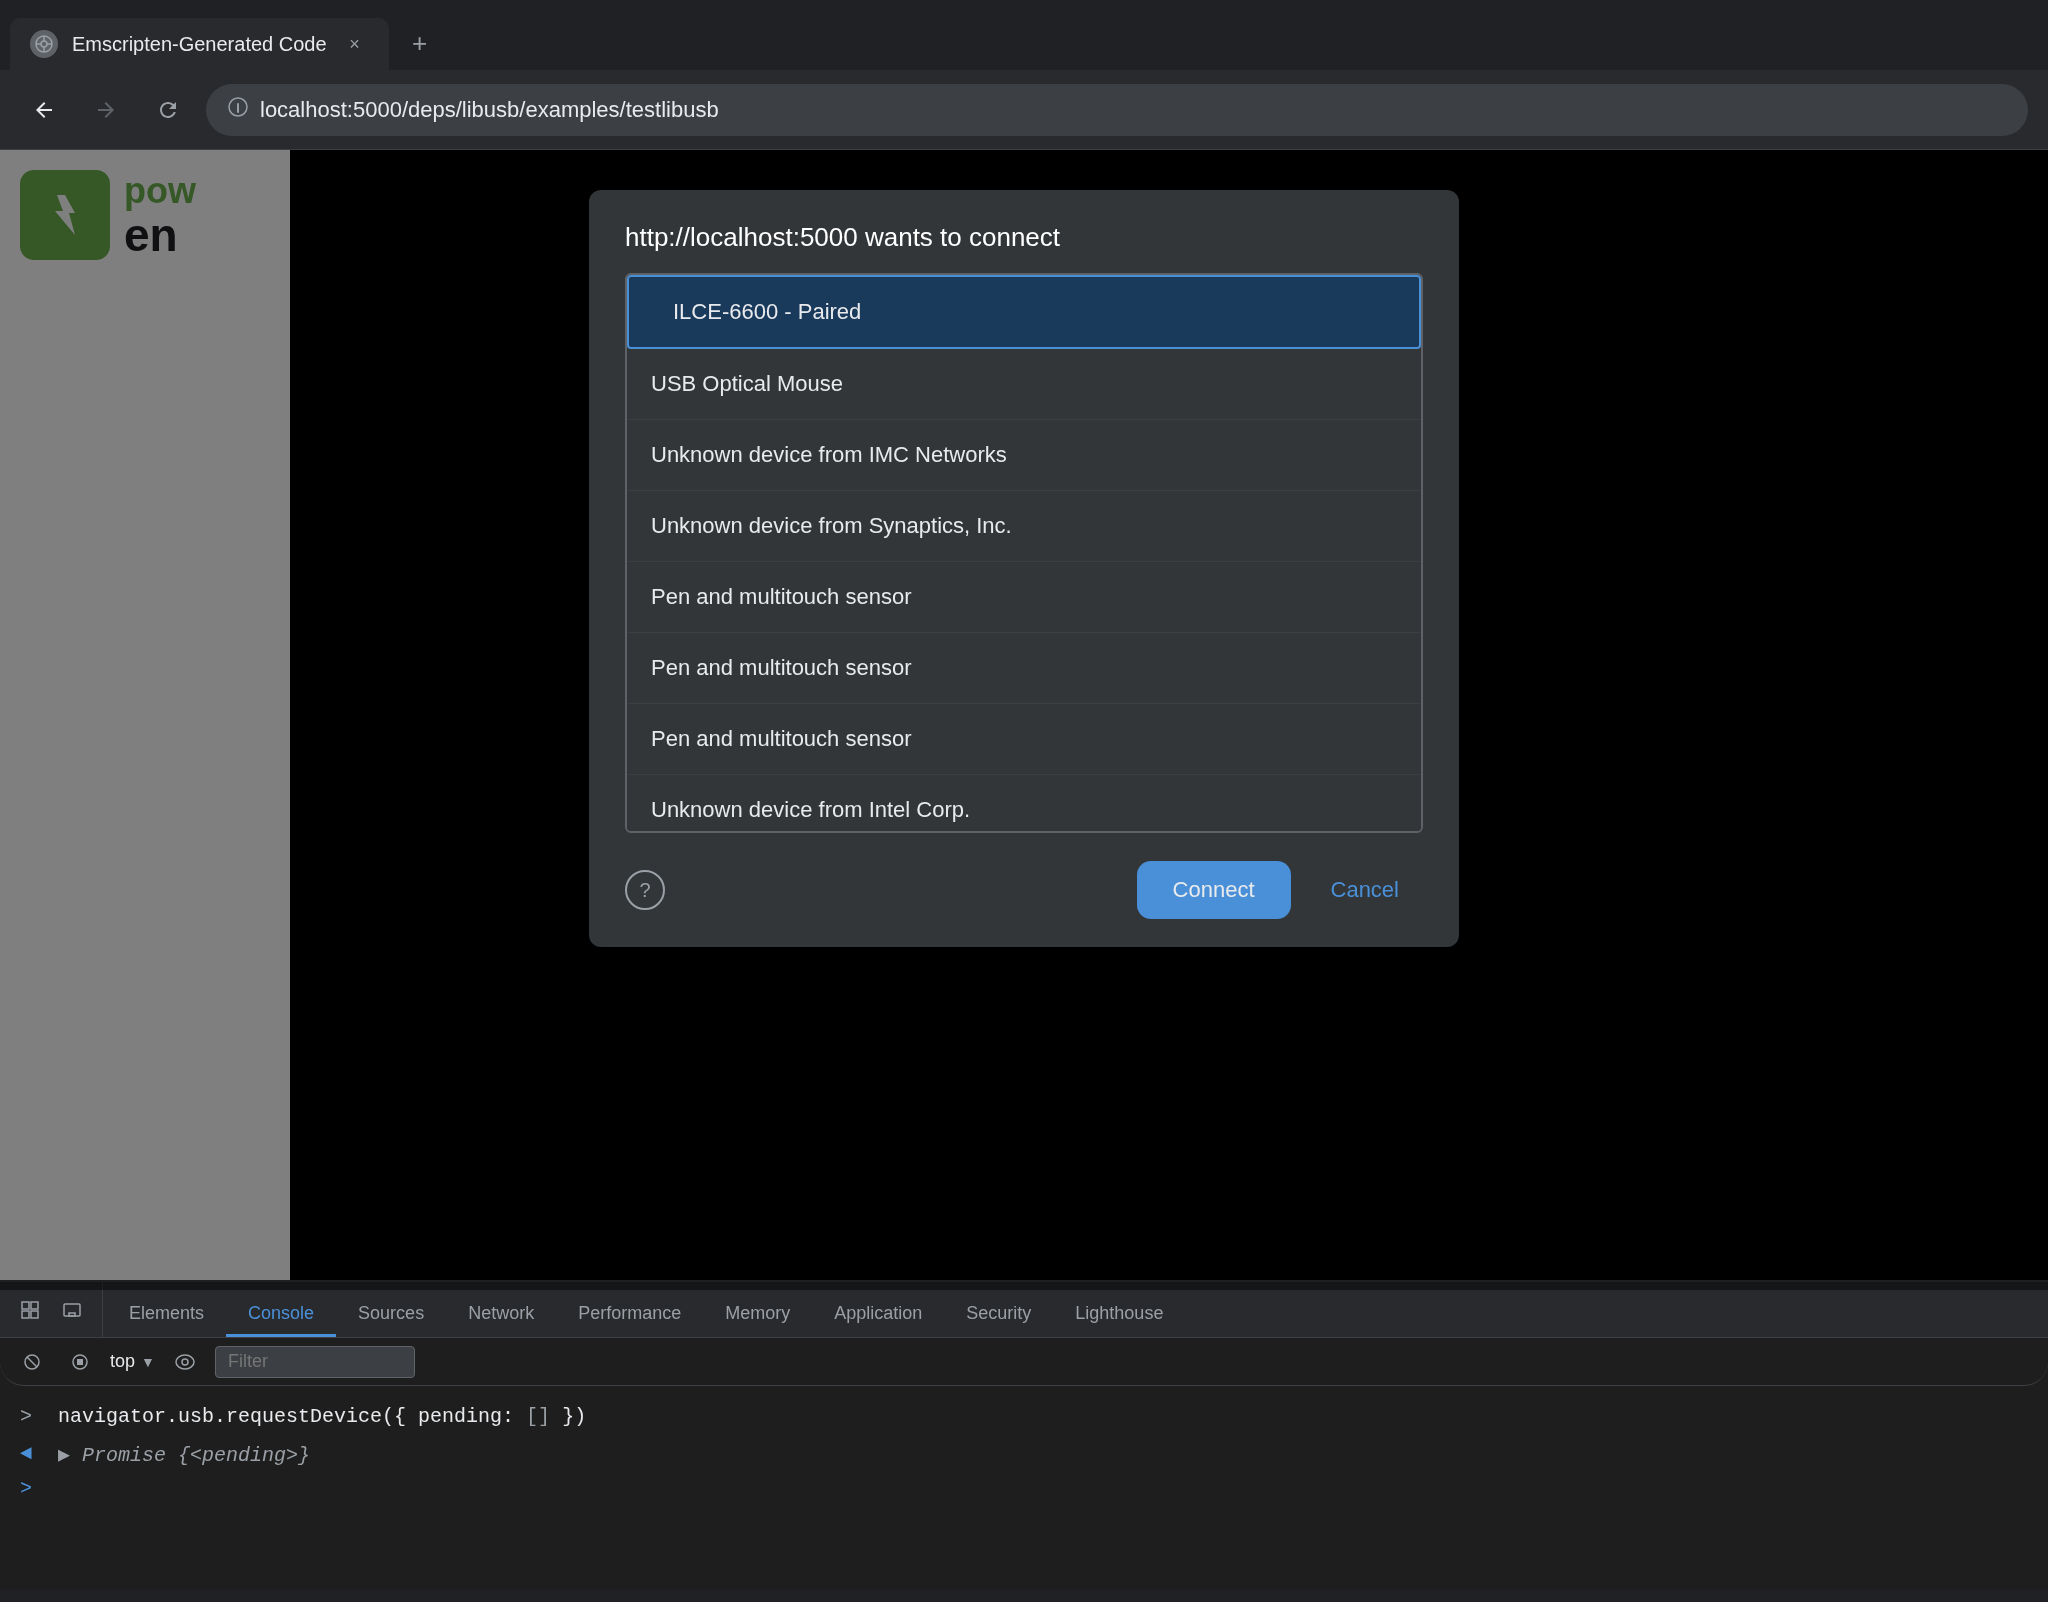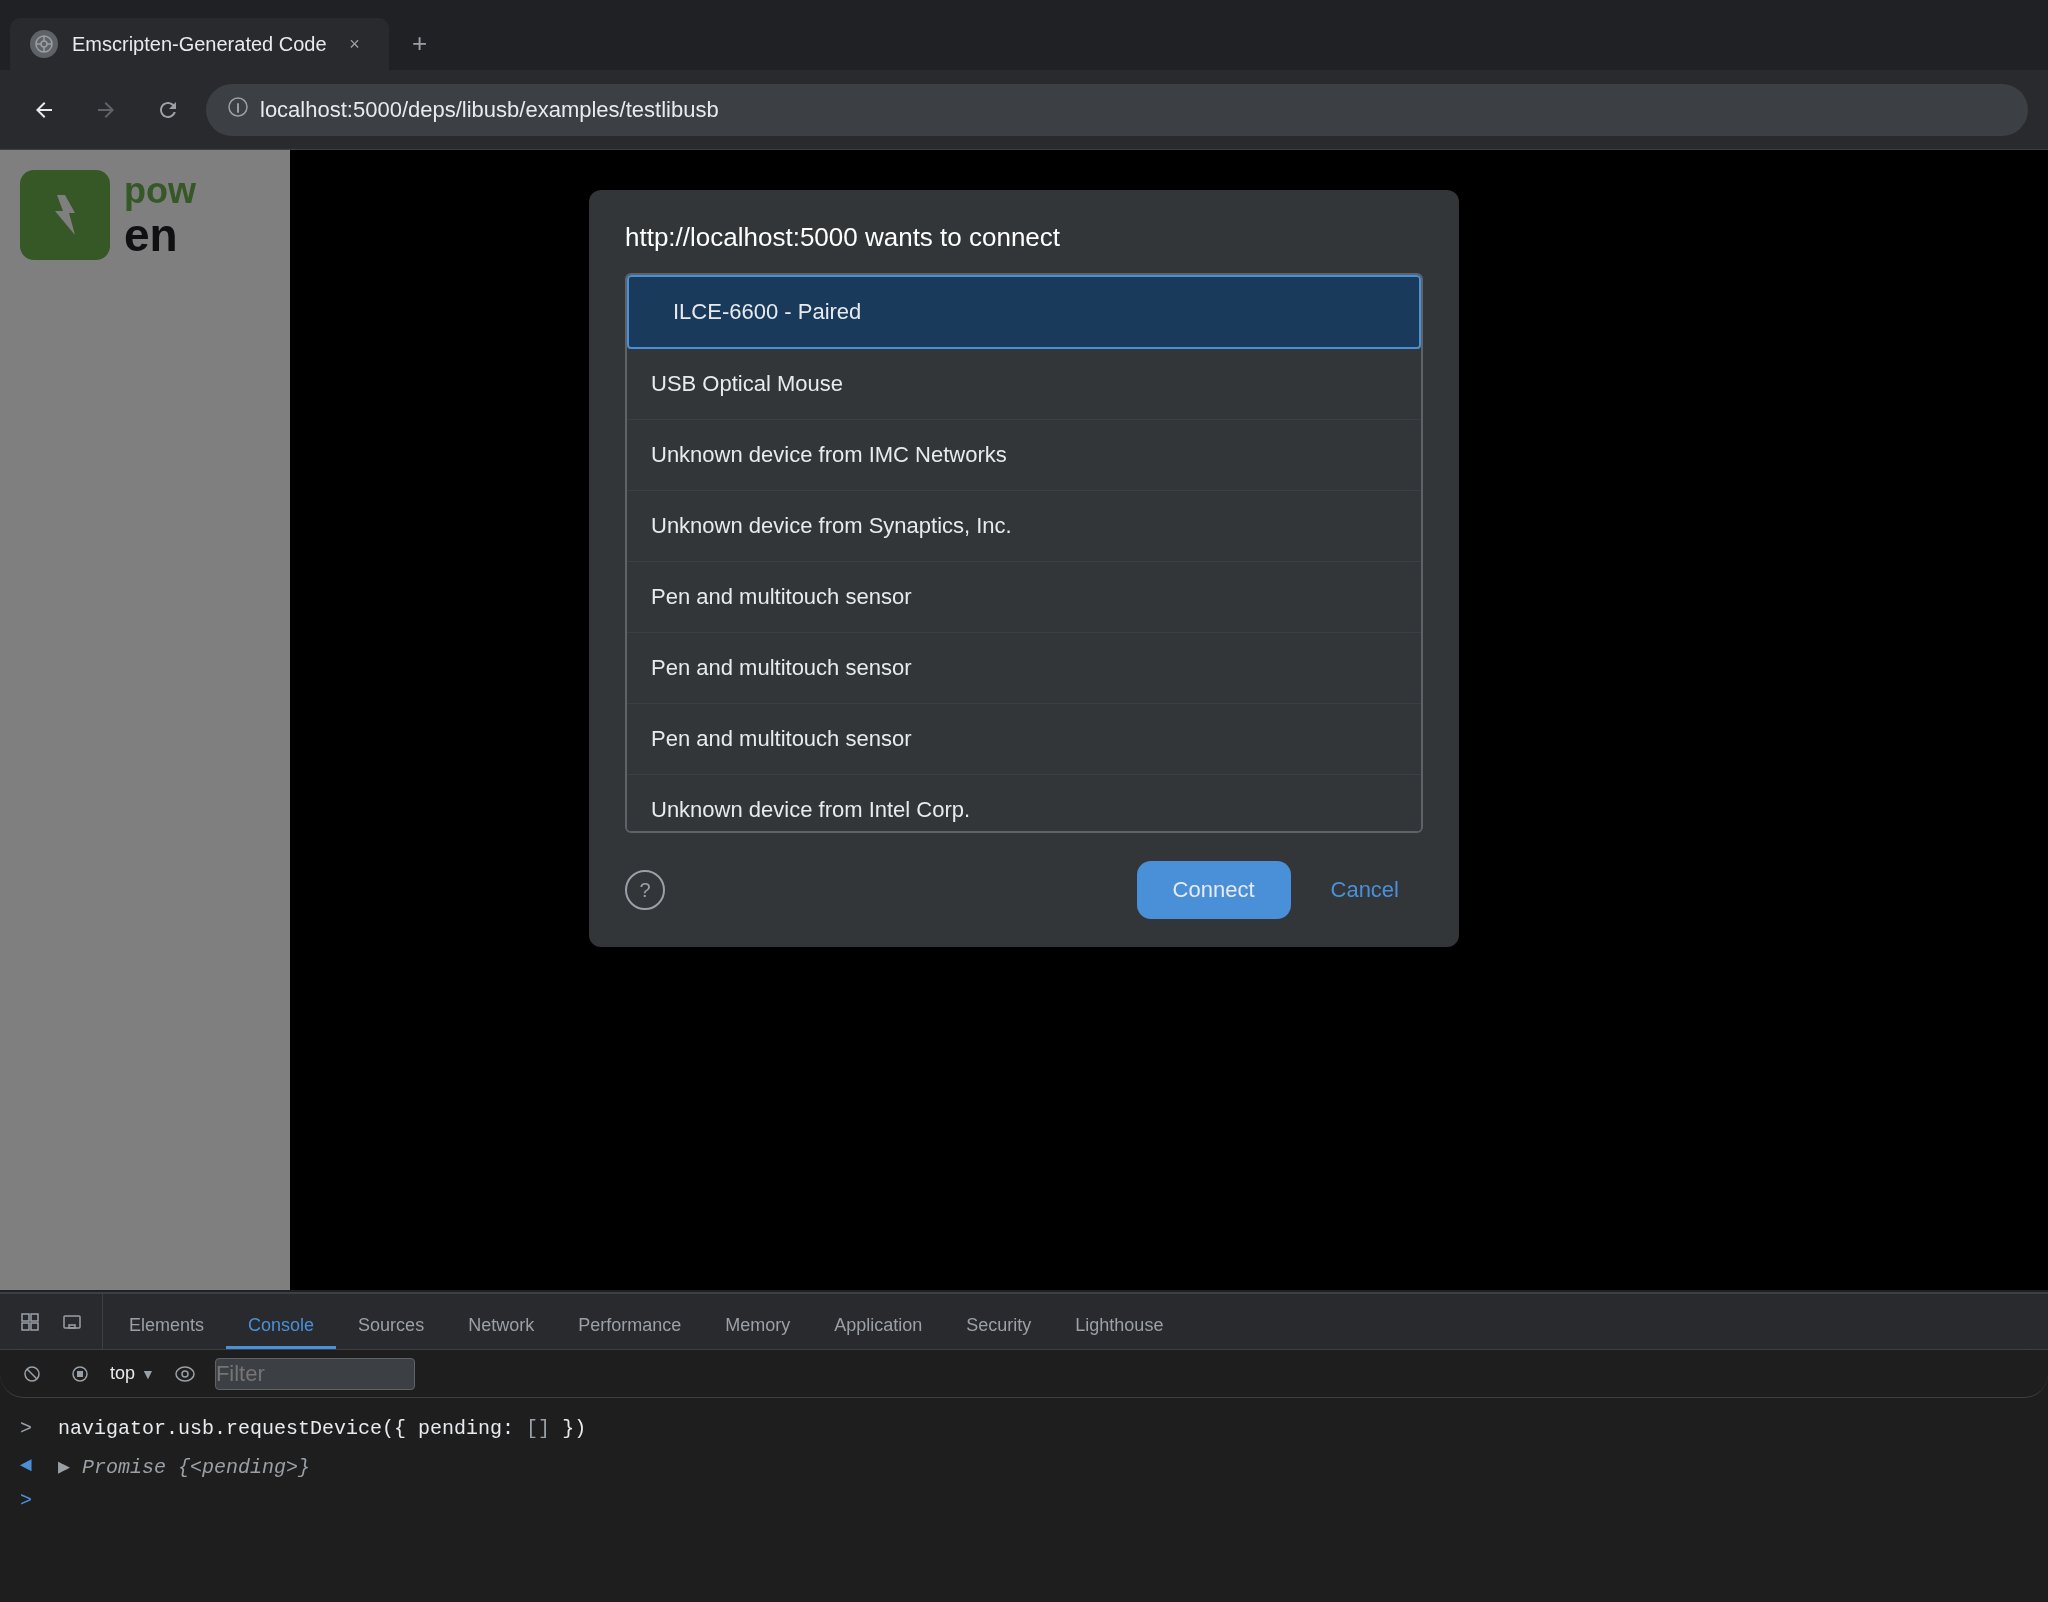--- a/index.html
+++ b/index.html
@@ -295,21 +295,21 @@
       border: none;
       padding: 16px 24px;
       font-size: 22px;
       cursor: pointer;
       font-weight: 500;
     }
 
     
     .devtools {
       position: absolute;
-      bottom: 0;
+      bottom: 12px;
       left: 0;
       right: 0;
       height: 310px;
       background: #1e1e1e;
       border-top: 2px solid #3c3f43;
     }
 
     .devtools-tab {
       padding: 10px 22px;
       color: #9aa0a6;
@@ -380,22 +380,22 @@
       color: #9aa0a6;
       font-size: 18px;
       cursor: pointer;
     }
 
     .filter-input {
       background: #3c3f43;
       border: 1px solid #5f6368;
       border-radius: 4px;
       color: #e8eaed;
-      font-size: 22px;
-      padding: 4px 0;
+      font-size: 18px;
+      padding: 4px 12px;
       height: 32px;
       width: 200px;
     }
 
     .console-content {
       padding: 16px 20px;
       font-family: 'Courier New', monospace;
       font-size: 20px;
       color: #e8eaed;
     }

